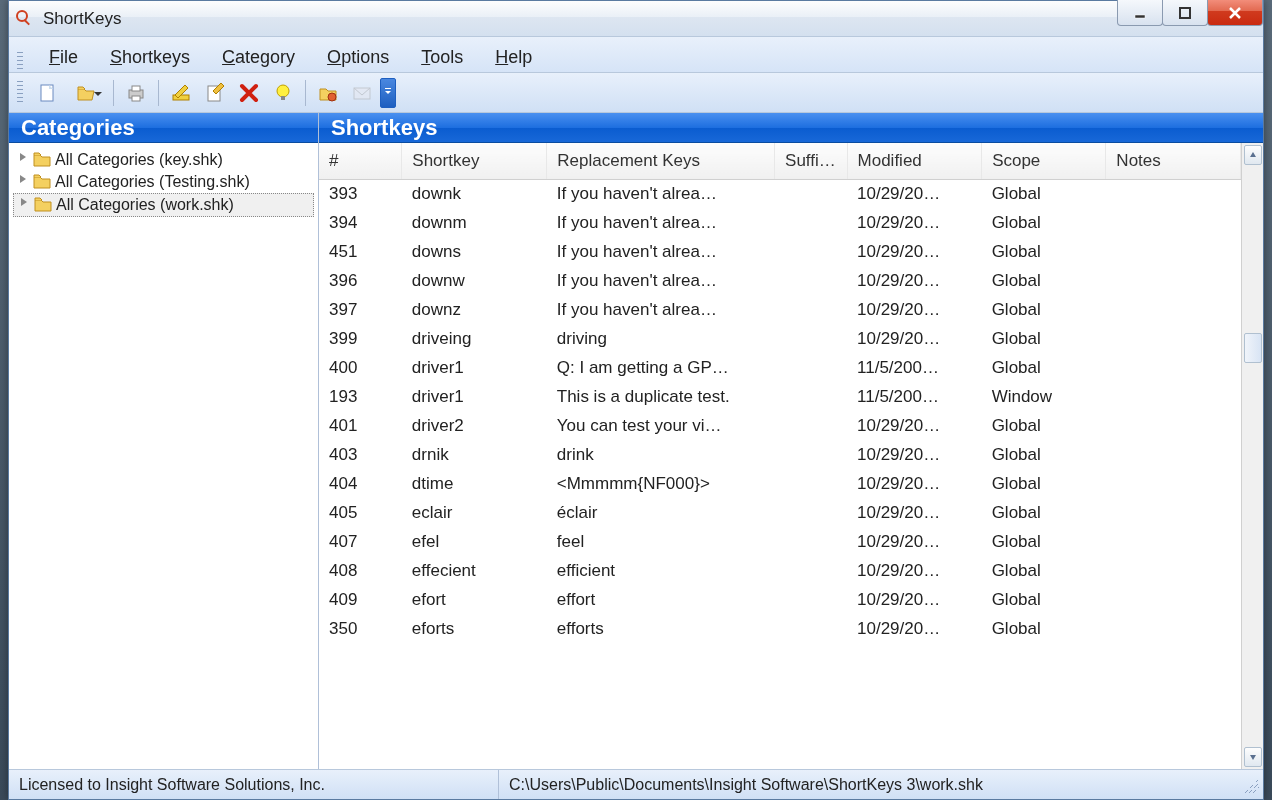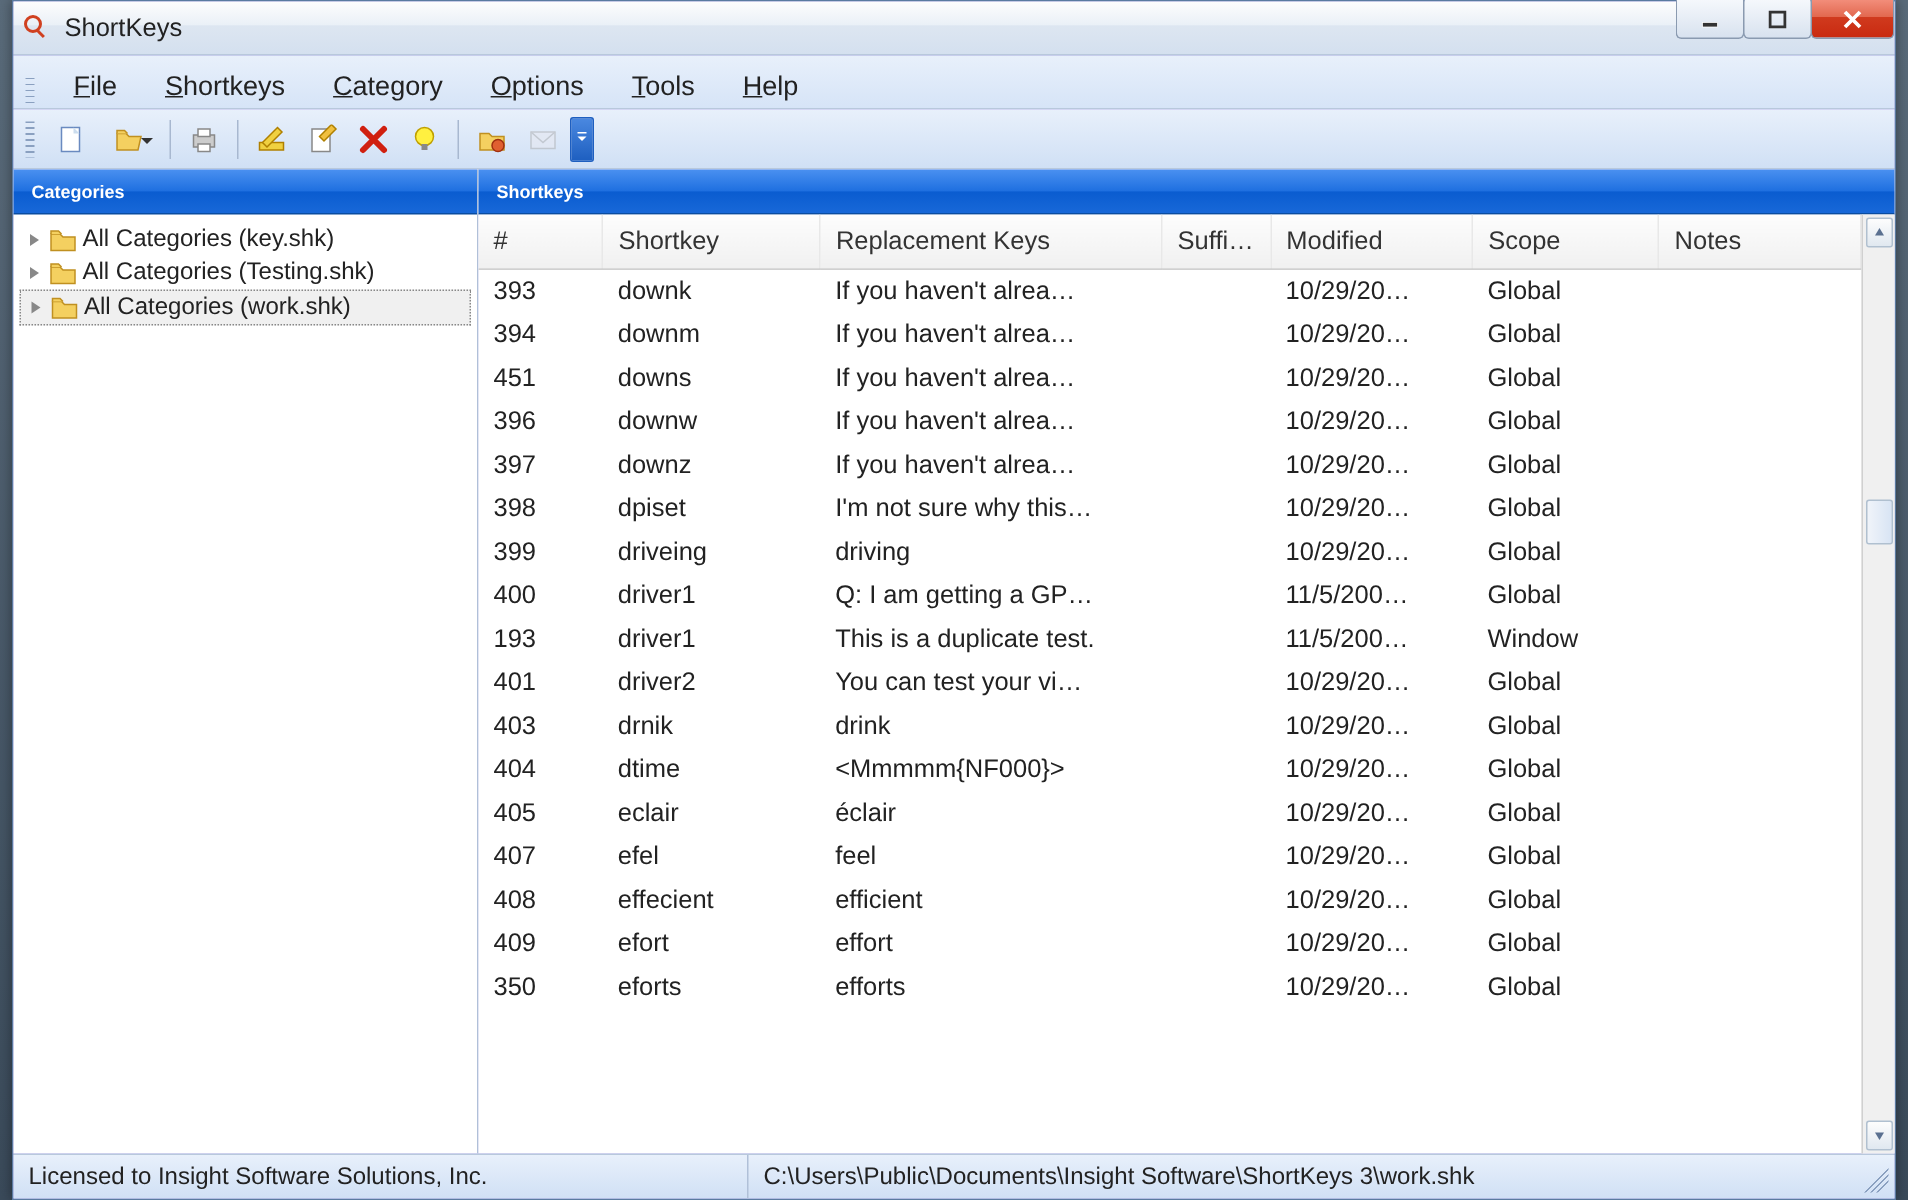--- a/index.html
+++ b/index.html
@@ -7,21 +7,21 @@
   font-family: "Segoe UI", Tahoma, sans-serif;
   font-size: 15px;
   width: 1272px;
   height: 800px;
   background: linear-gradient(to bottom, #5a6b7a 0%, #3a4a5a 100%);
   overflow: hidden;
 }
 .window {
   position: absolute;
   left: 8px; top: 0; right: 8px; bottom: 0;
-  background: #c4b5fd;
+  background: #d946ef;
   border: 1px solid #5a7aa0;
   box-shadow: 0 0 8px rgba(0,0,0,0.4);
   display: flex;
   flex-direction: column;
 }
 .titlebar {
   height: 36px;
   background: linear-gradient(to bottom, #fdfdfd 0%, #eaf0f7 45%, #dde6f1 46%, #d4e0ef 100%);
   border-bottom: 1px solid #b8c8dc;
   display: flex;
@@ -143,34 +143,34 @@
   display: flex;
   flex-direction: column;
   min-width: 0;
   background: #fff;
 }
 .panel-header {
   height: 30px;
   background: linear-gradient(to bottom, #4a90f0 0%, #1e6fe0 50%, #0a5cd0 51%, #1868d8 100%);
   color: #fff;
   font-weight: bold;
-  font-size: 12px;
+  font-size: 22px;
   display: flex;
   align-items: center;
   padding-left: 12px;
   border-bottom: 1px solid #0a4ca0;
 }
 .tree {
   flex: 1;
   padding: 6px 4px;
   overflow: auto;
 }
 .tree-item {
   display: flex;
-  align-items: center;
+  align-items: flex-start;
   padding: 2px 4px;
   font-size: 16px;
   color: #222;
   white-space: nowrap;
   gap: 4px;
 }
 .tree-item.selected {
   border: 1px dotted #888;
   background: #f0f0f0;
 }
@@ -477,29 +477,20 @@
                 <tr>
                   <td>397</td>
                   <td>downz</td>
                   <td>If you haven't alrea…</td>
                   <td></td>
                   <td>10/29/20…</td>
                   <td>Global</td>
                   <td></td>
                 </tr>
                 <tr>
-                  <td>398</td>
-                  <td>dpiset</td>
-                  <td>I'm not sure why this…</td>
-                  <td></td>
-                  <td>10/29/20…</td>
-                  <td>Global</td>
-                  <td></td>
-                </tr>
-                <tr>
                   <td>399</td>
                   <td>driveing</td>
                   <td>driving</td>
                   <td></td>
                   <td>10/29/20…</td>
                   <td>Global</td>
                   <td></td>
                 </tr>
                 <tr>
                   <td>400</td>

